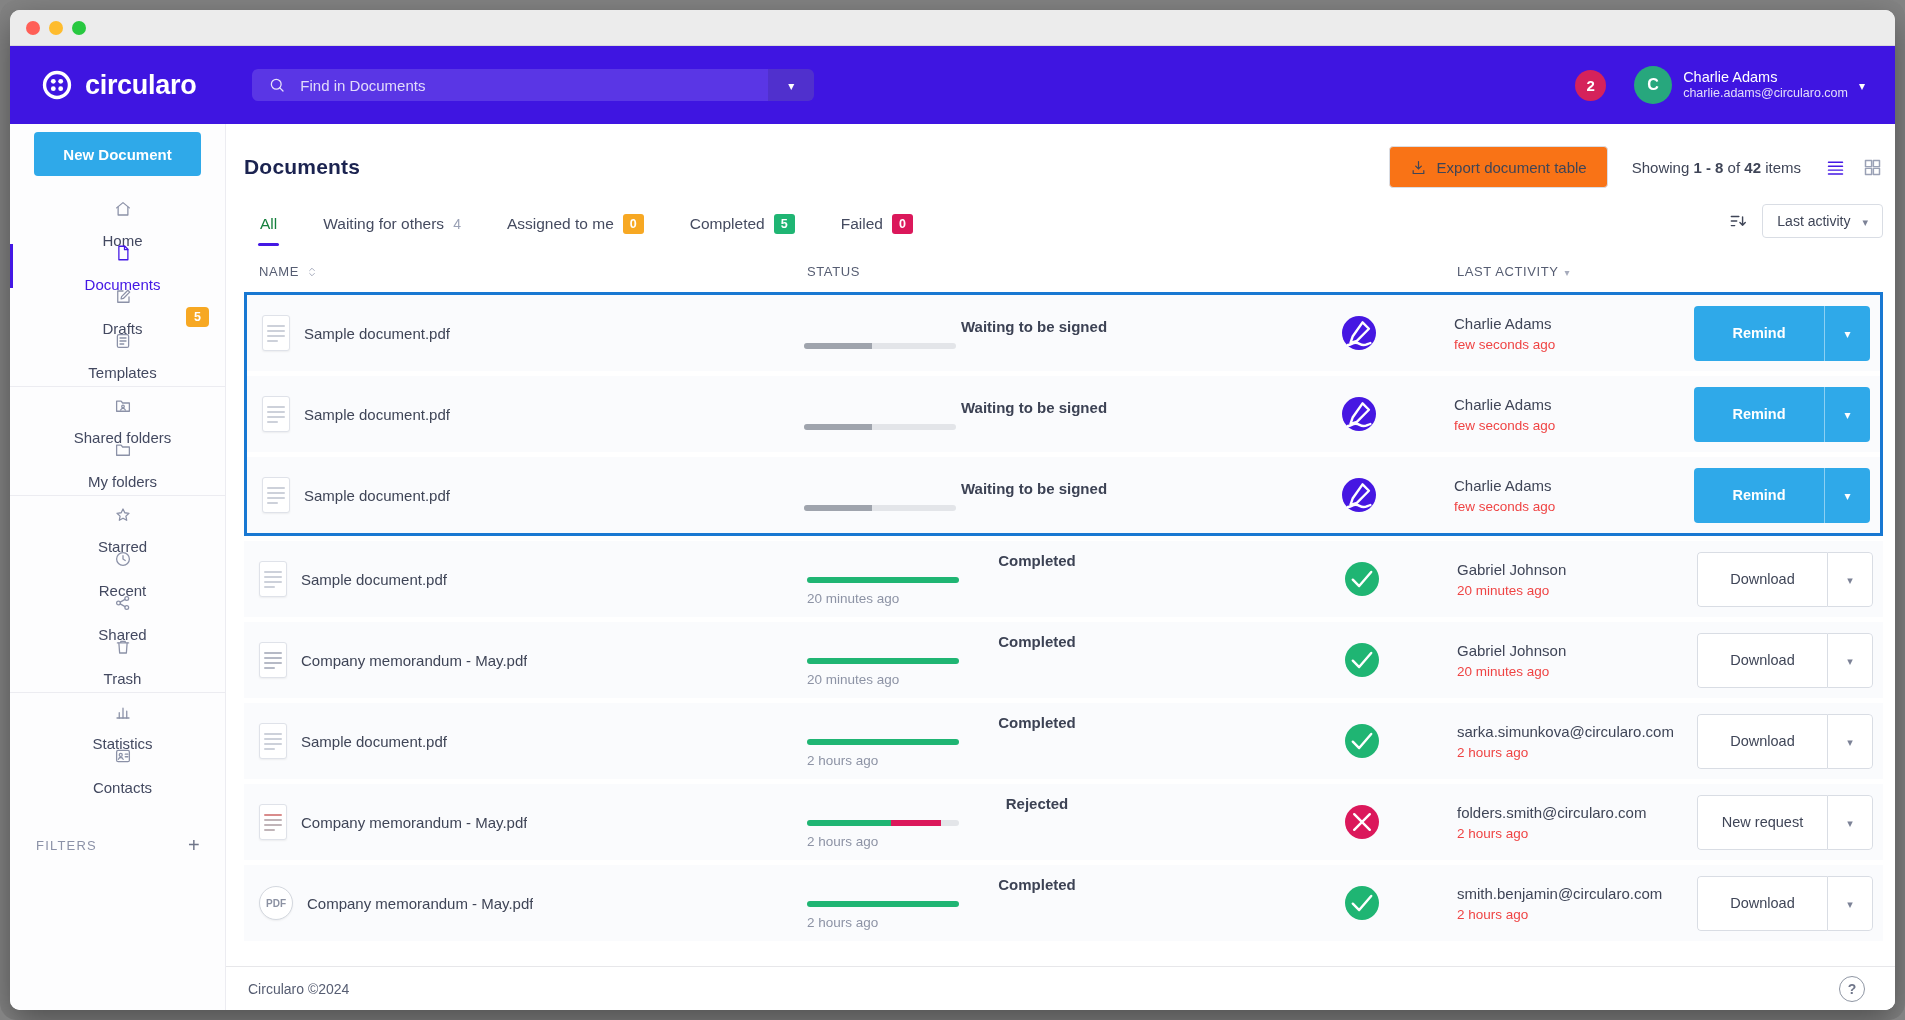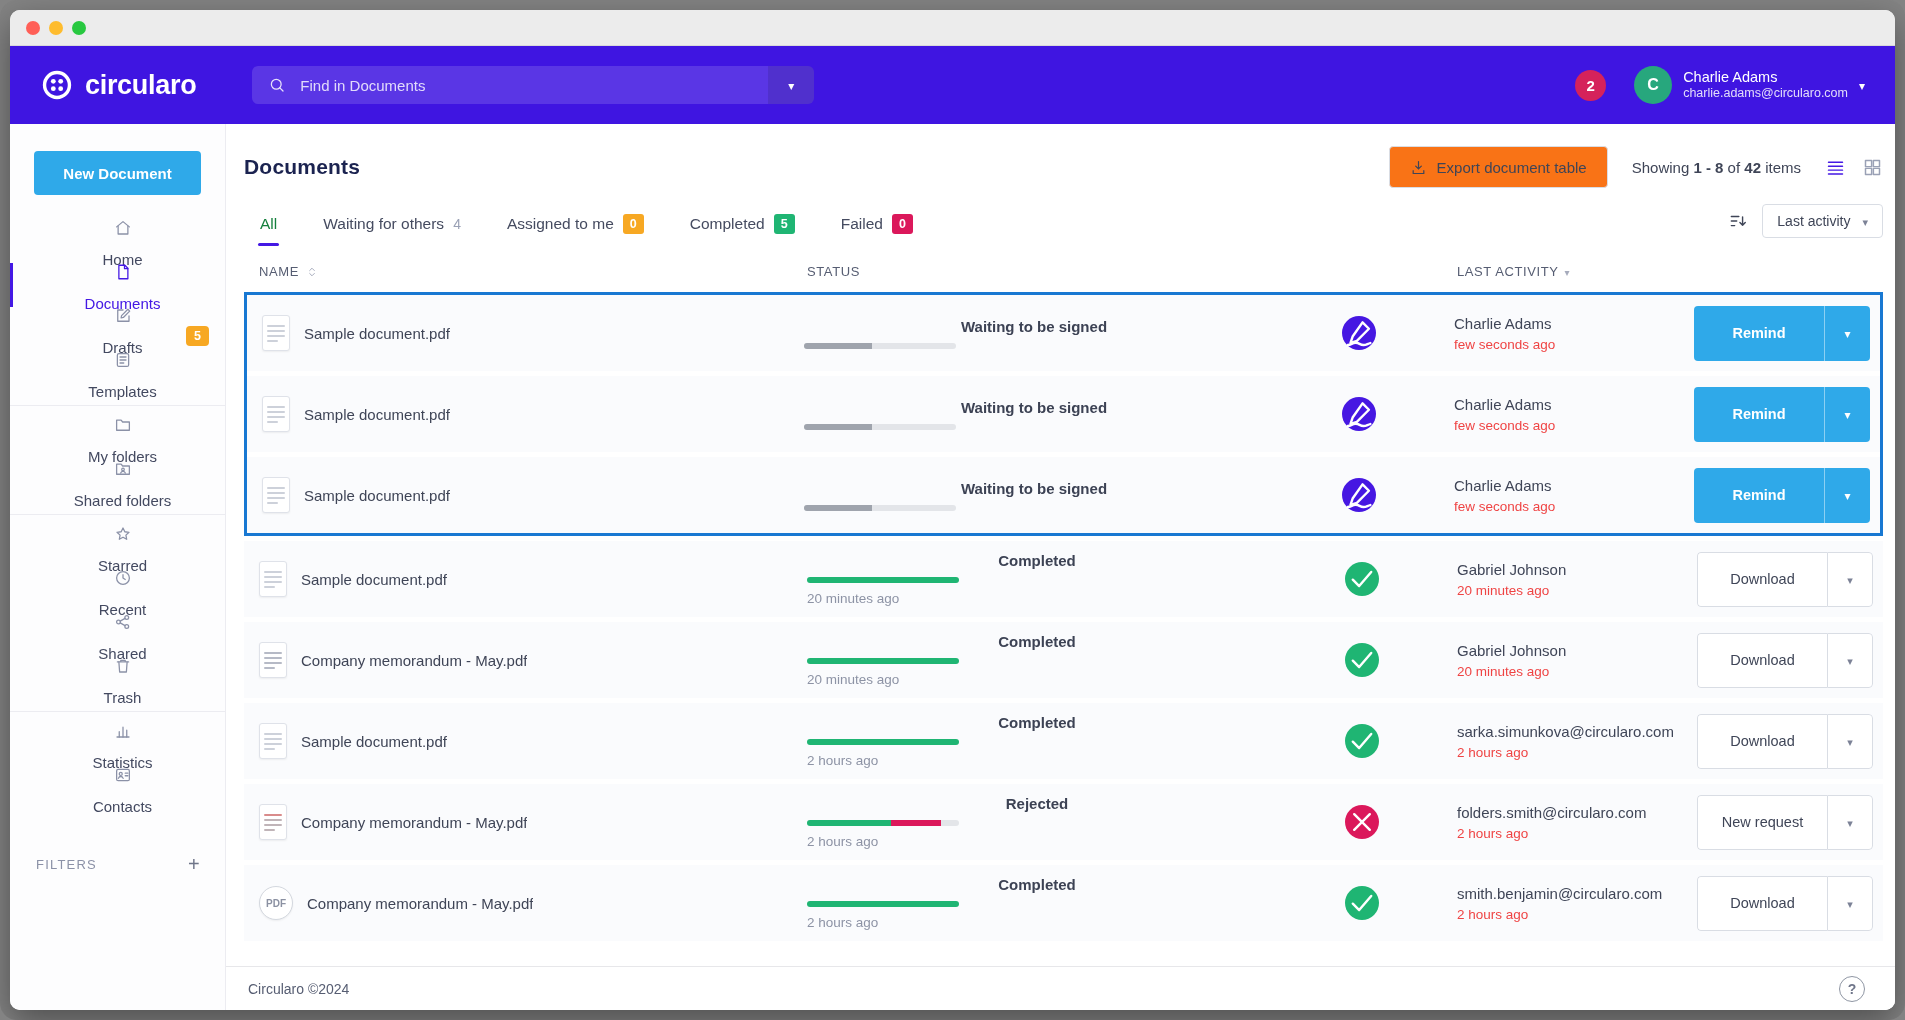--- a/index.html
+++ b/index.html
@@ -16,21 +16,21 @@
   
   .titlebar { height:36px; flex:none; background:#ececec; border-bottom:1px solid #d9d9d9;
     display:flex; align-items:center; padding-left:16px; gap:9px; }
   .tl { width:14px; height:14px; border-radius:50%; display:inline-block; cursor:pointer; }
   .tl.red{ background:#FF5F57; } .tl.yellow{ background:#FEBC2E; } .tl.green{ background:#28C840; }
   
   .appbar { height:78px; flex:none; background:#3F15E1; display:flex; align-items:center; padding:0 30px; }
   .brand { display:flex; align-items:center; gap:11px; cursor:pointer; }
   .brand-icon { width:34px; height:34px; color:#fff; }
   .brand-text { color:#fff; font-size:27px; font-weight:700; letter-spacing:-.3px; }
-  .search { margin-left:56px; width:562px; height:38px; background:rgba(255,255,255,.14);
+  .search { margin-left:56px; width:562px; height:32px; background:rgba(255,255,255,.14);
     border-radius:6px; display:flex; align-items:center; overflow:hidden; }
   .search-icon { width:18px; height:18px; margin:0 12px 0 16px; color:rgba(255,255,255,.85); flex:none; }
   .search input { flex:1; background:transparent; border:0; outline:0; color:#fff; font-size:15px;
     font-family:inherit; min-width:0; }
   .search input::placeholder { color:rgba(255,255,255,.82); }
   .search-drop { width:46px; align-self:stretch; background:rgba(0,0,0,.10); border:0; cursor:pointer;
     display:flex; align-items:center; justify-content:center; }
   .caret::after { content:'▾'; font-size:11px; line-height:1; }
   .caret.white::after { color:#fff; font-size:12px; }
   .caret.gray::after { color:#7c8296; }
@@ -39,21 +39,21 @@
   .notif { width:31px; height:31px; border-radius:50%; background:#D5225B; color:#fff; font-size:15px;
     font-weight:700; display:flex; align-items:center; justify-content:center; cursor:pointer; }
   .user { display:flex; align-items:center; gap:11px; cursor:pointer; }
   .avatar { width:38px; height:38px; border-radius:50%; background:#27A77D; color:#fff; font-size:16px;
     font-weight:600; display:flex; align-items:center; justify-content:center; }
   .user-name { color:#fff; font-size:14.5px; font-weight:500; line-height:1.25; }
   .user-email { color:rgba(255,255,255,.85); font-size:12.5px; line-height:1.25; }
   
   .appbody { flex:1; display:flex; min-height:0; }
   .sidebar { width:216px; flex:none; background:#fdfdfe; border-right:1px solid #ececf1;
-    padding-top:27px; display:flex; flex-direction:column; }
+    padding-top:8px; display:flex; flex-direction:column; }
   .new-doc { margin:0 24px 24px; height:44px; background:#2FA9E9; color:#fff; font-size:15px;
     font-weight:600; border:0; border-radius:4px; cursor:pointer; font-family:inherit; }
   .side-item { height:44px; display:flex; align-items:center; gap:14px; padding:0 16px 0 23px;
     font-size:15px; color:#434960; cursor:pointer; border-left:3px solid transparent;flex-direction:column; }
   .side-item .si-icon { width:18px; height:18px; color:#8b91a7; flex:none; }
   .side-item.active { color:#4418E4; border-left-color:#4418E4; }
   .side-item.active .si-icon { color:#4418E4; }
   .si-badge { margin-left:auto; background:#F7A823; color:#fff; font-size:12.5px; font-weight:700;
     padding:3px 8px; border-radius:4px; }
   .side-divider { height:1px; background:#ececf1; margin:10px 0; }
@@ -236,33 +236,33 @@
                   <path d="M8 8h8M8 12h8M8 16h5"></path>
                 </svg>
               </span>
               <span class="si-label">Templates</span>
             </div>
             <div class="side-divider"></div>
             <div class="side-item">
               <span class="si-icon">
                 <svg viewBox="0 0 24 24">
                   <path d="M3.5 5.5h6l2 2.5h9v11h-17z"></path>
-                </svg>
-              </span>
-              <span class="si-label">My folders</span>
-            </div>
-            <div class="side-item">
-              <span class="si-icon">
-                <svg viewBox="0 0 24 24">
-                  <path d="M3.5 5.5h6l2 2.5h9v11h-17z"></path>
                   <circle cx="12" cy="12.6" r="1.7"></circle>
                   <path d="M8.9 17.4c.6-1.5 1.8-2.3 3.1-2.3s2.5.8 3.1 2.3"></path>
                 </svg>
               </span>
               <span class="si-label">Shared folders</span>
+            </div>
+            <div class="side-item">
+              <span class="si-icon">
+                <svg viewBox="0 0 24 24">
+                  <path d="M3.5 5.5h6l2 2.5h9v11h-17z"></path>
+                </svg>
+              </span>
+              <span class="si-label">My folders</span>
             </div>
             <div class="side-divider"></div>
             <div class="side-item">
               <span class="si-icon">
                 <svg viewBox="0 0 24 24">
                   <path d="m12 4 2.4 5 5.6.7-4.1 3.8 1 5.5-4.9-2.7-4.9 2.7 1-5.5L4 9.7 9.6 9z"></path>
                 </svg>
               </span>
               <span class="si-label">Starred</span>
             </div>

